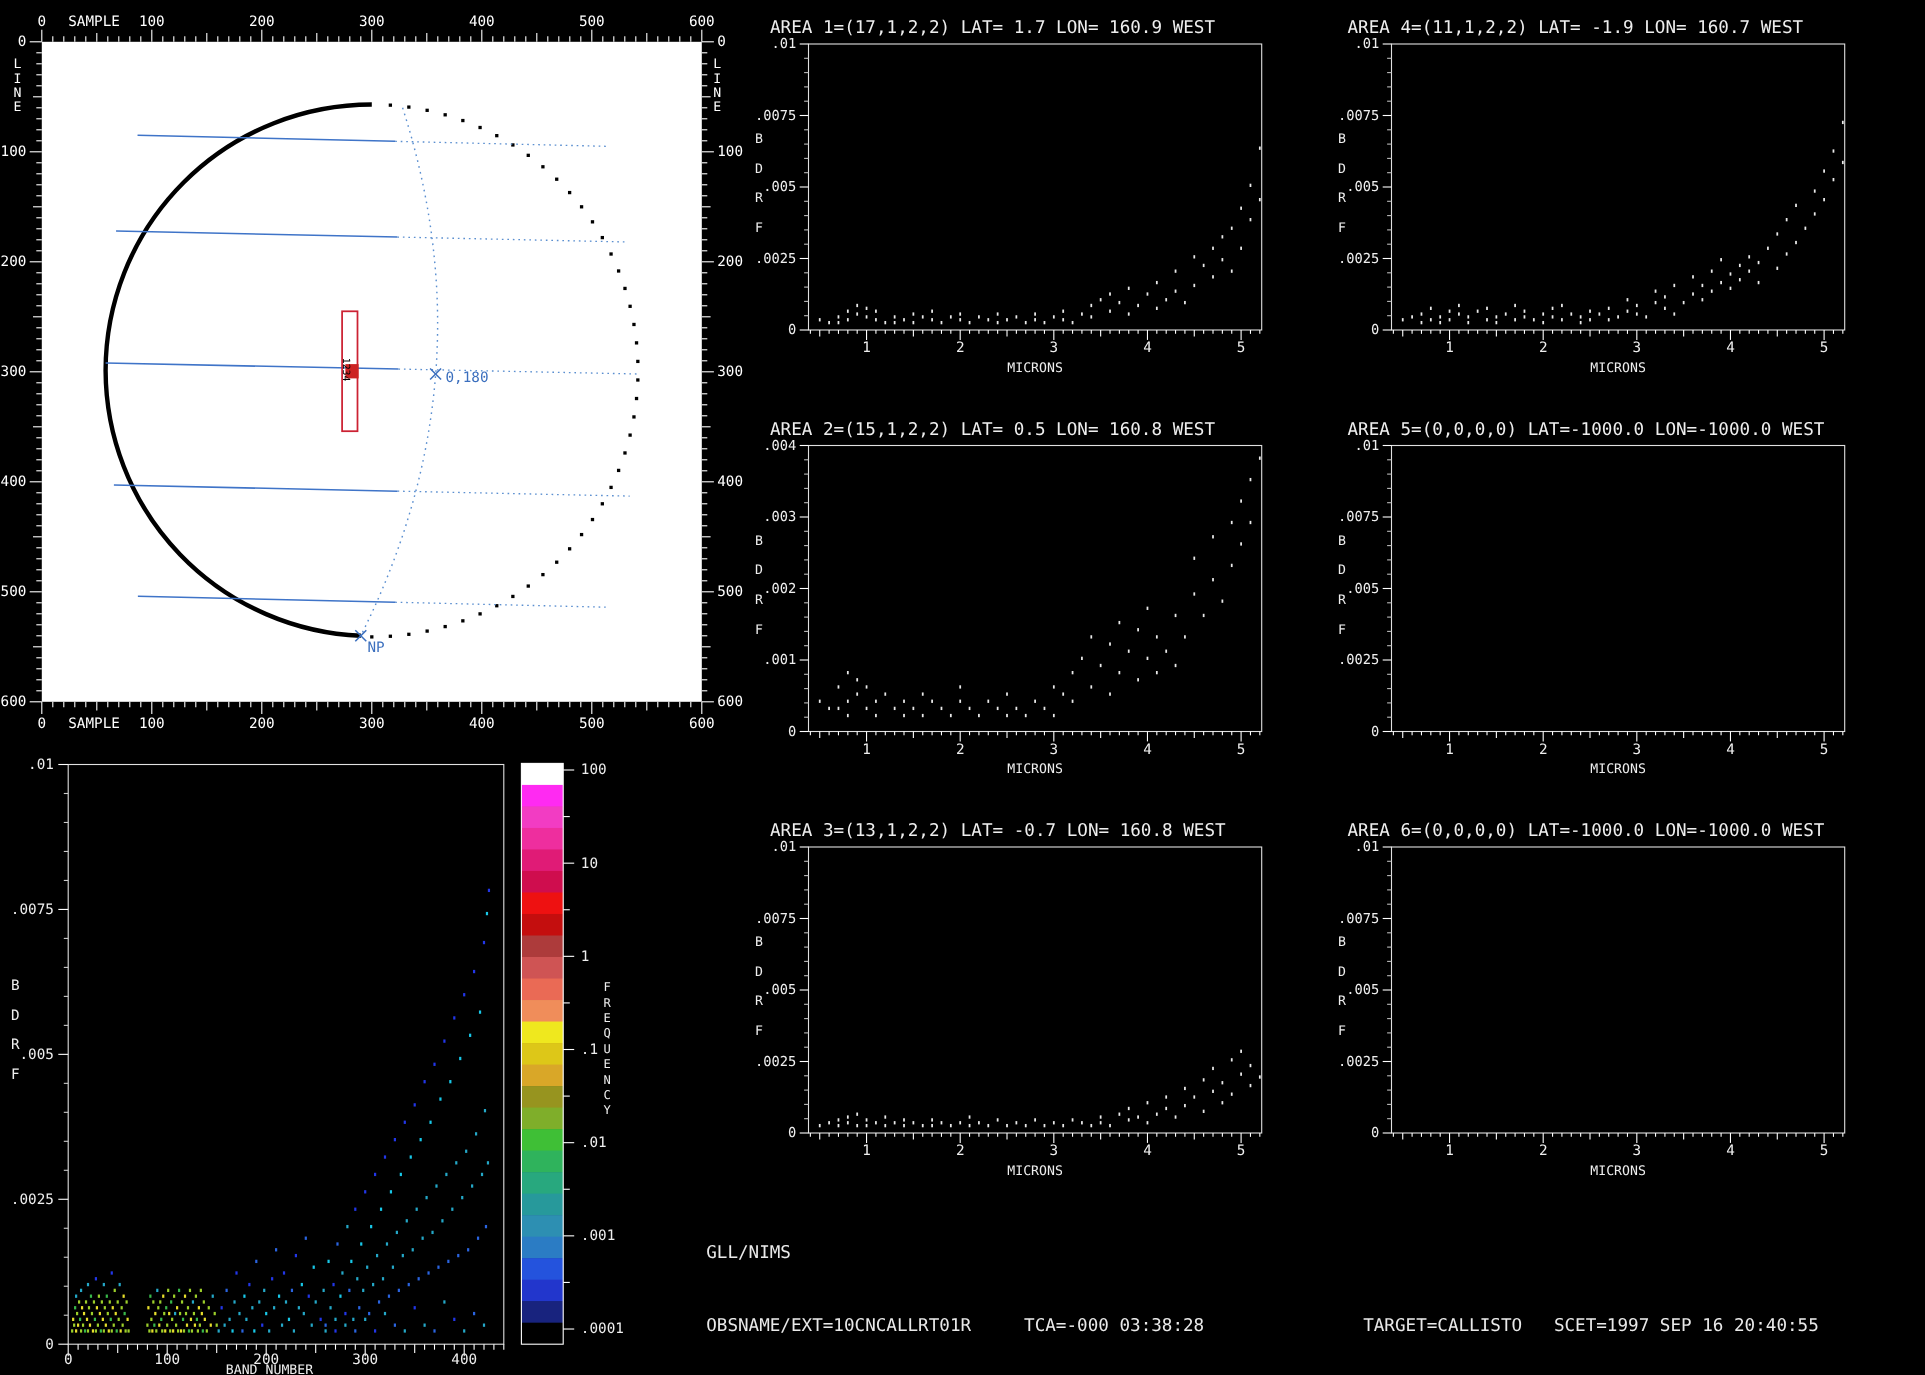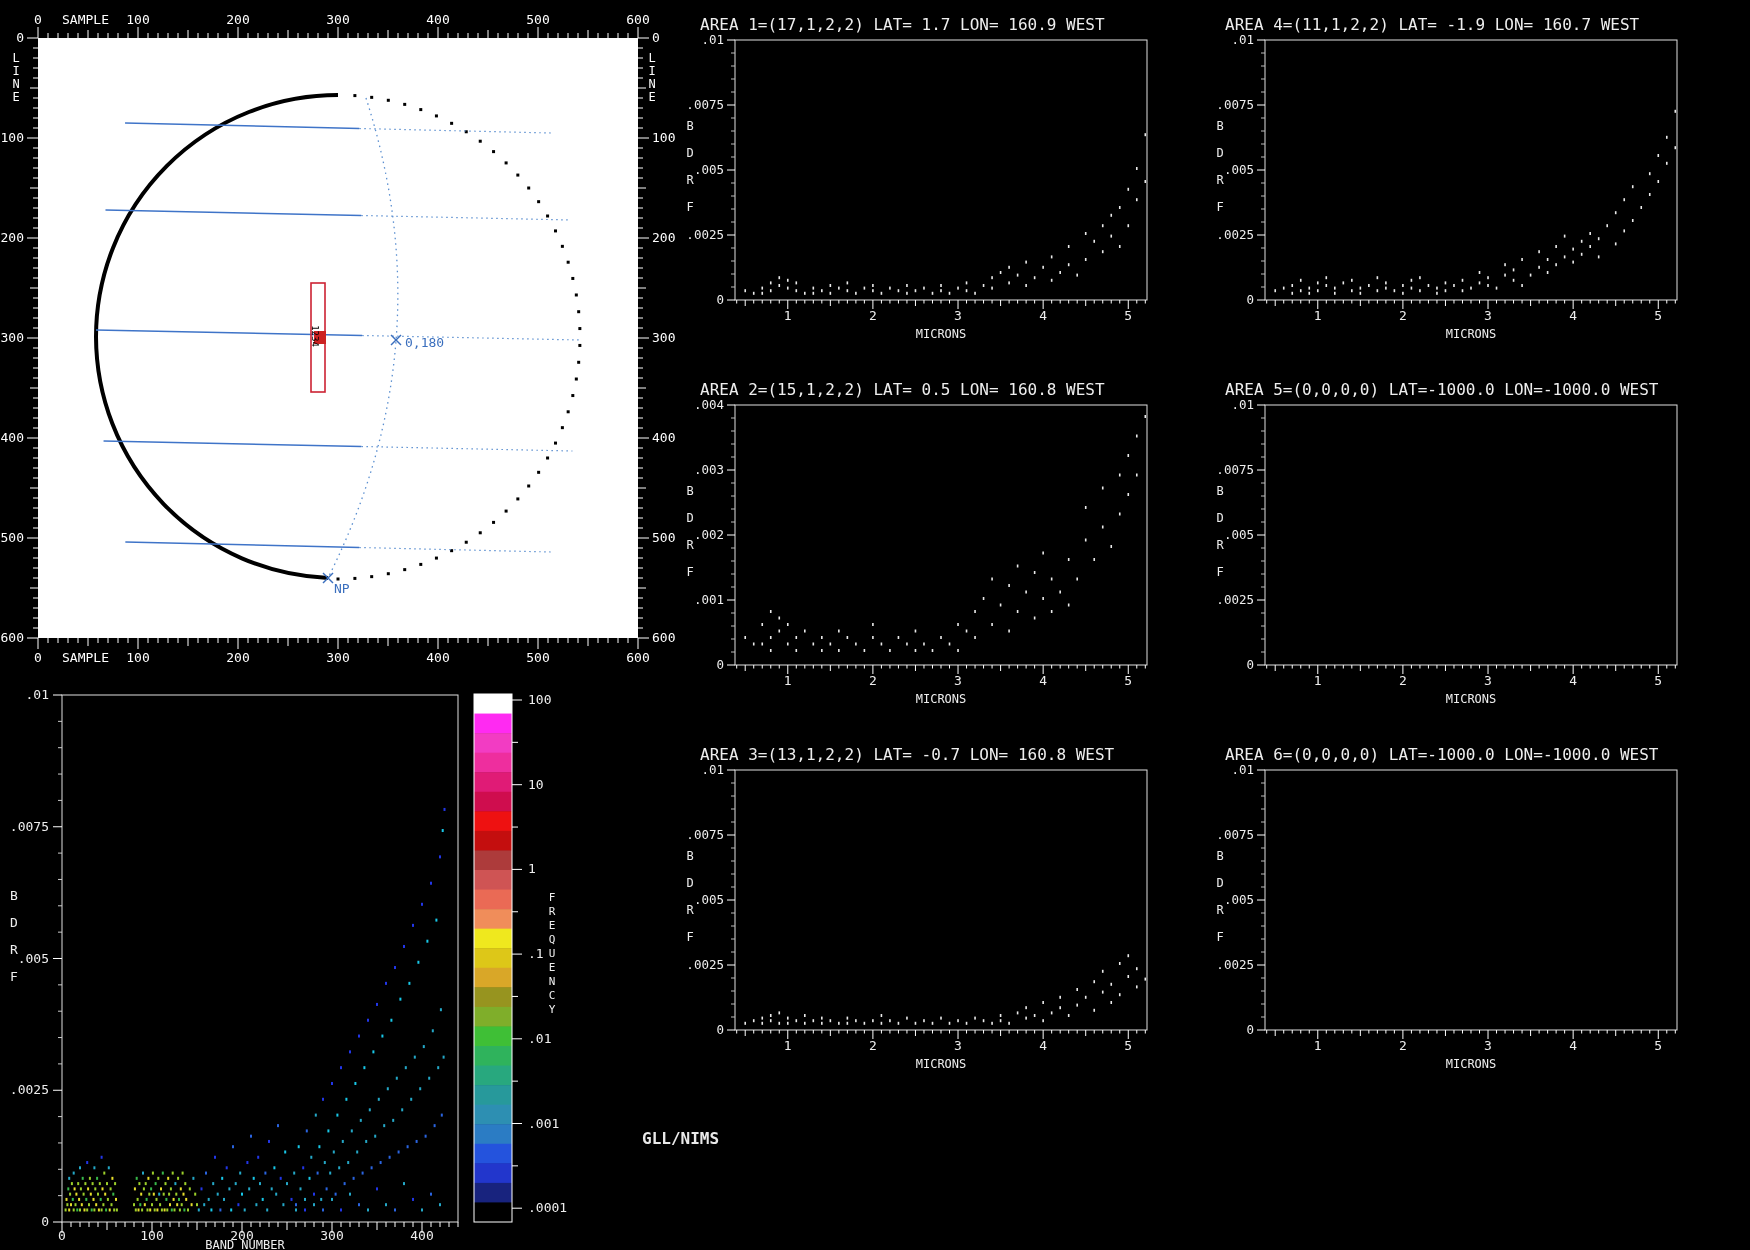--- a/index.html
+++ b/index.html
@@ -1,21 +1,21 @@
 <!DOCTYPE html>
 <html><head>
 <meta charset="utf-8">
 <style>
   html,body{margin:0;padding:0;background:#000;}
   #screen{position:relative;width:1750px;height:1250px;background:#000;overflow:hidden;}
   svg text{font-family:"DejaVu Sans Mono","Liberation Mono",monospace;}
   #info{position:absolute;left:642px;top:1084px;color:#e9e9e9;
         font-family:"DejaVu Sans Mono","Liberation Mono",monospace;
         font-size:16px;line-height:22px;white-space:pre;}
-  .il{height:22px;font-weight:bold;}
+  .il{height:22px;}
 </style>
 </head>
 <body>
 
 <div id="screen">
   <svg id="scene" width="1750" height="1250" viewBox="0 0 1750 1250" style="position:absolute;left:0;top:0;">
       <g>
         <rect x="38" y="38" width="600" height="600" fill="#ffffff"></rect>
         <line x1="38" y1="27" x2="38" y2="38" stroke="#fff" stroke-width="1"></line>
         <line x1="38" y1="638" x2="38" y2="649" stroke="#fff" stroke-width="1"></line>
@@ -1604,19 +1604,20 @@
         <text x="1658.2727272727273" y="1050" font-size="13" fill="#eee" text-anchor="middle">5</text>
         <text x="1471" y="1068" font-size="12" fill="#eee" text-anchor="middle">MICRONS</text>
         <text x="1220" y="860" font-size="12" fill="#eee" text-anchor="middle">B</text>
         <text x="1220" y="887" font-size="12" fill="#eee" text-anchor="middle">D</text>
         <text x="1220" y="914" font-size="12" fill="#eee" text-anchor="middle">R</text>
         <text x="1220" y="941" font-size="12" fill="#eee" text-anchor="middle">F</text>
       </g>
     </svg>
   <div id="info">
     <div class="il">GLL/NIMS</div>
+    <div class="il">OBSNAME/EXT=10CNCALLRT01R     TCA=-000 03:38:28               TARGET=CALLISTO   SCET=1997 SEP 16 20:40:55</div>
     
     
     
     
     
   </div>
 </div>
 
 </body></html>

